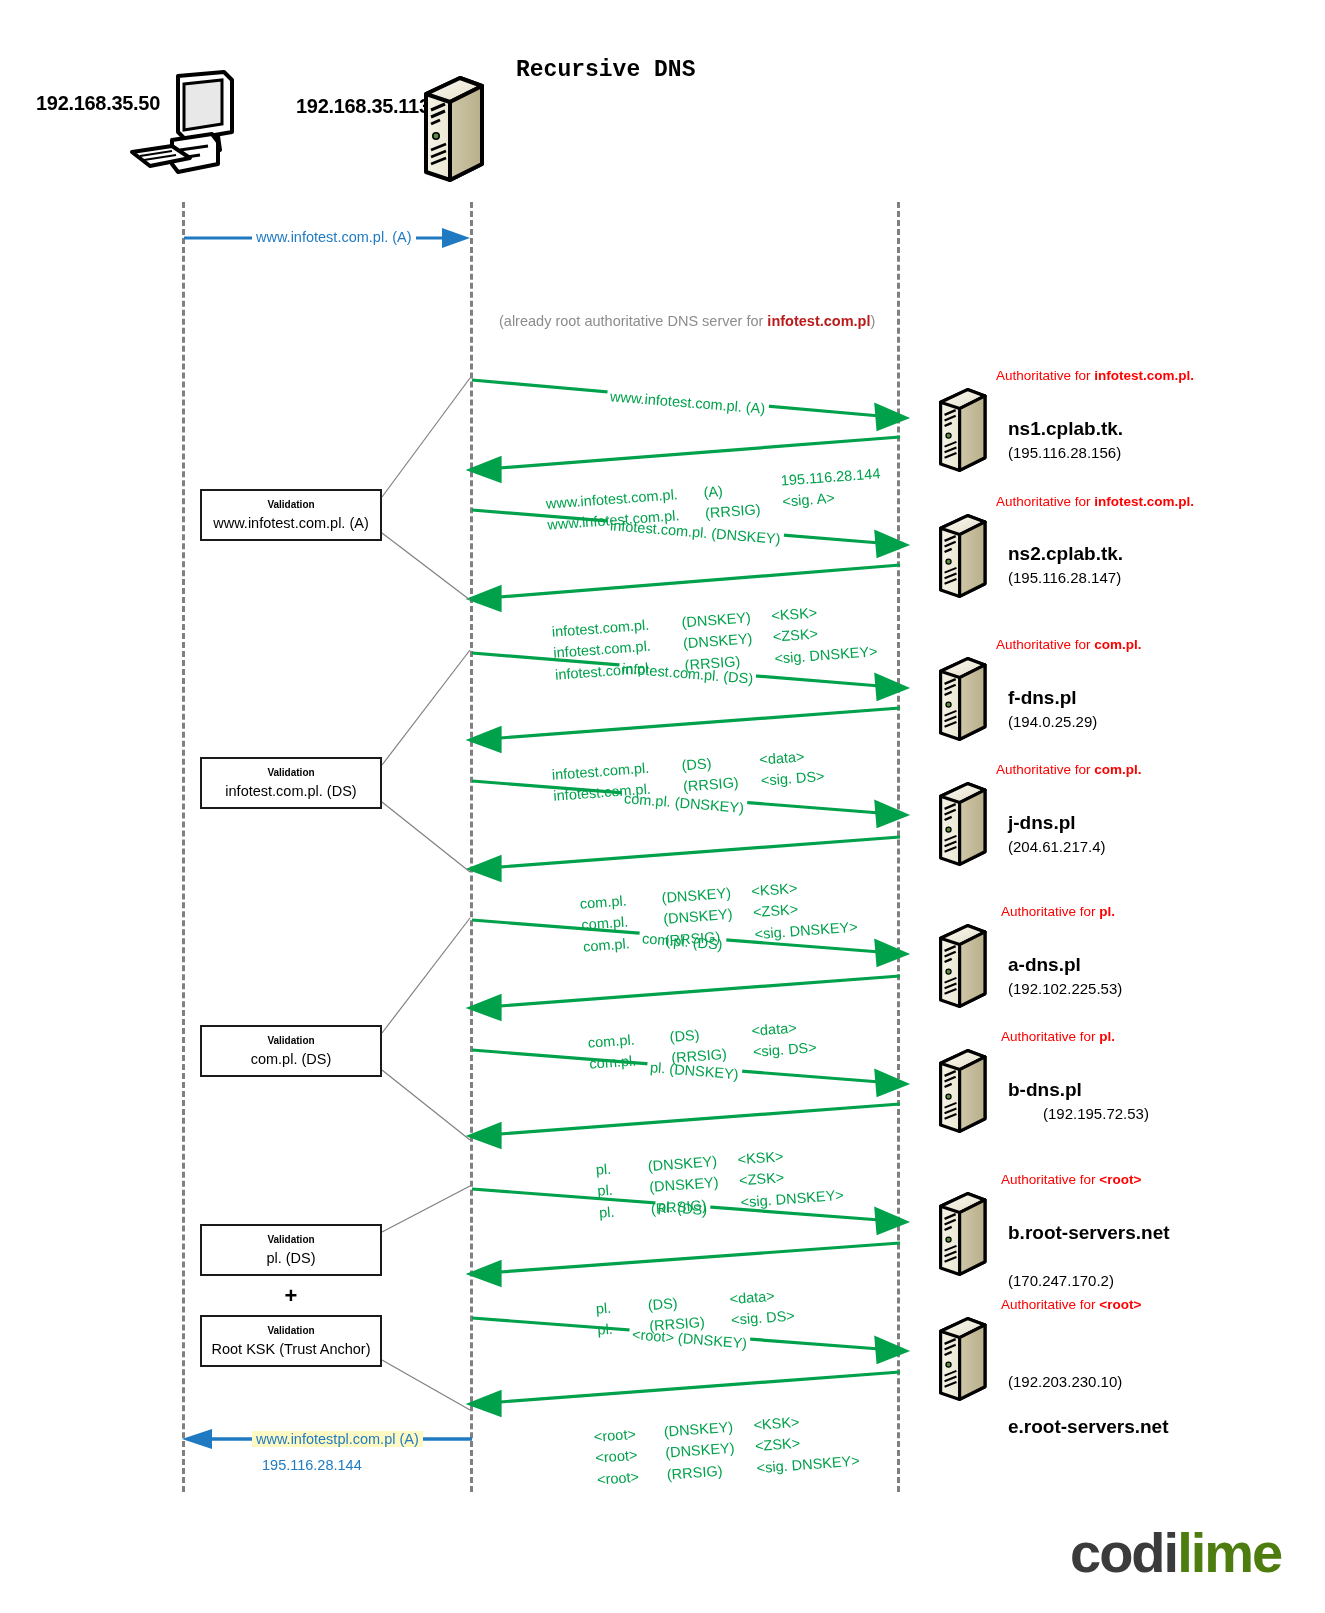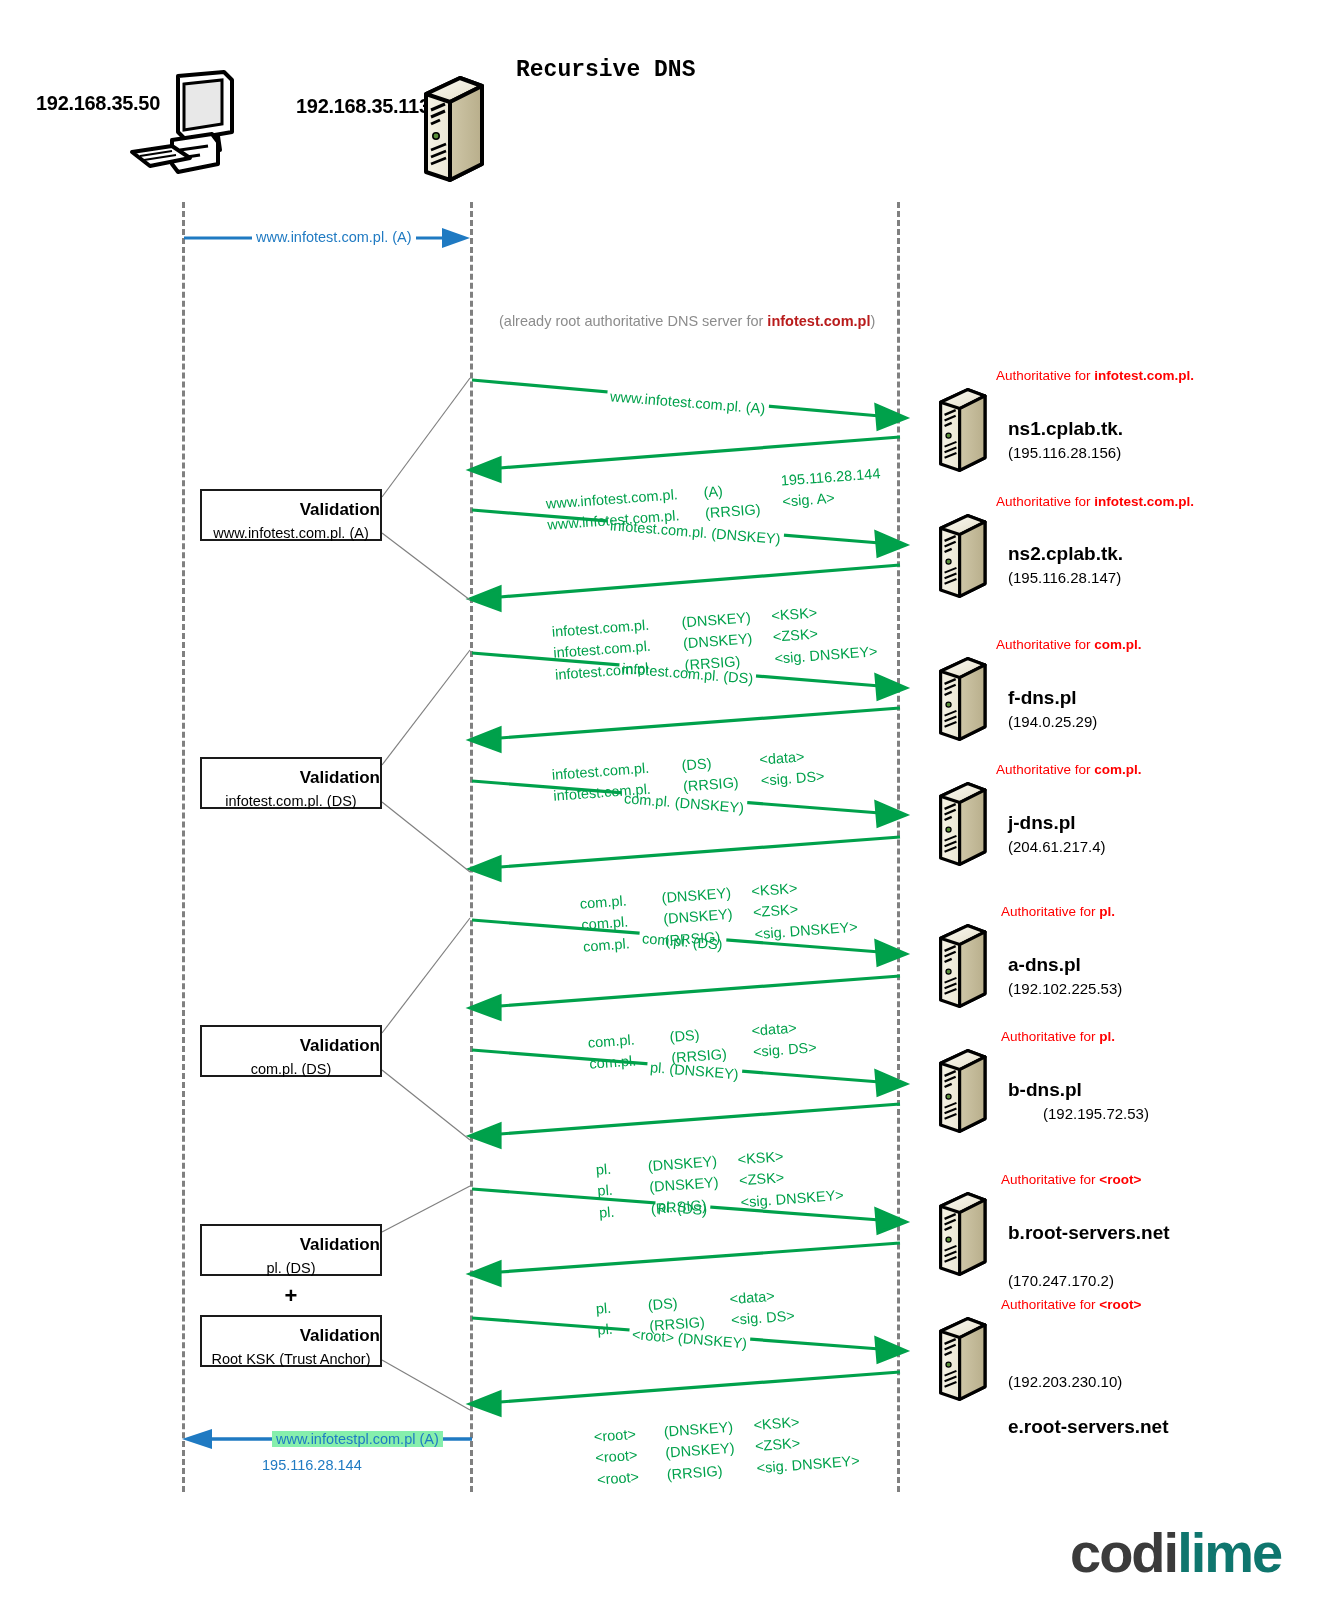--- a/index.html
+++ b/index.html
@@ -60,21 +60,21 @@
   .vbox {
     position: absolute;
     border: 2.5px solid #1a1a1a;
     background: #ffffff;
     text-align: center;
     padding-top: 7px;
     font-size: 14.5px;
     color: #000;
     line-height: 1.45;
   }
-  .vbox .vtitle { font-weight: bold; font-size: 17px; display:block;text-align:right; }
+  .vbox .vtitle { font-weight: bold; font-size: 10px; display:block; }
   .vbox .vsub { font-weight: normal; font-size: 14.5px; display:block; }
   .plus-sign {
     position: absolute;
     font-weight: bold;
     font-size: 22px;
     color: #000;
     text-align: center;
   }
 
   
@@ -130,21 +130,21 @@
 
   
   .logo {
     position: absolute;
     font-size: 56px;
     font-weight: bold;
     letter-spacing: -2px;
     white-space: nowrap;
   }
   .logo .c1 { color: #3b3b3b; }
-  .logo .c2 { color: #0f766e; }
+  .logo .c2 { color: #4d7c0f; }
 
   svg { display: block; overflow: visible; }
 </style>
 </head>
 <body>
 
 <div id="canvas">
 
   <div class="lifeline" style="left:182px; top:202px; height:1290px;"></div>
   <div class="lifeline" style="left:470px; top:202px; height:1290px;"></div>
@@ -569,20 +569,20 @@
     <span class="vtitle">Validation</span>
     <span class="vsub">Root KSK (Trust Anchor)</span>
   </div>
 
   <div class="abs" style="left:178px; top:1427px;">
     <svg width="296" height="24" viewBox="0 0 296 24">
       <line x1="32" y1="12" x2="294" y2="12" stroke="#1f7ac2" stroke-width="3.4"></line>
       <polygon points="4,12 34,2 34,22" fill="#1f7ac2"></polygon>
     </svg>
   </div>
-  <div class="bmsg" style="left:272px; top:1431px; background:#86efac; padding:0 4px;">www.infotestpl.com.pl (A)</div>
+  <div class="bmsg" style="left:252px; top:1431px; background:#fef9c3; padding:0 4px;">www.infotestpl.com.pl (A)</div>
   <div class="bmsg" style="left:262px; top:1457px;">195.116.28.144</div>
 
   <div class="logo" style="left:1070px; top:1520px;">
     <span class="c1">codi</span><span class="c2">lime</span>
   </div>
 
 </div>
 
 </body></html>

